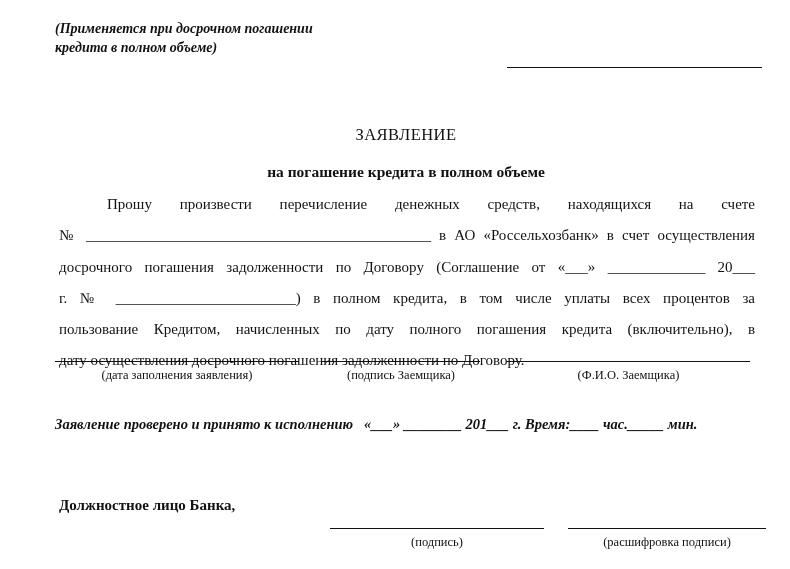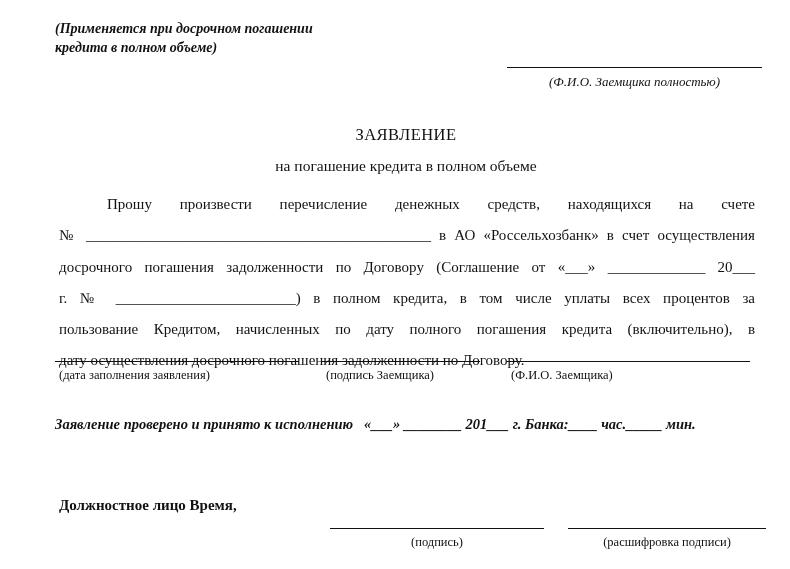--- a/index.html
+++ b/index.html
@@ -42,23 +42,23 @@
     left: 43px; top: 109px;
     width: 710px;
     text-align: center;
   }
   .title-main {
     font-size: 16.5px;
     font-weight: normal;
     letter-spacing: 0.5px;
   }
   .title-sub {
-    margin-top: 4px;
+    margin-top: 10px;
     font-size: 15.5px;
-    font-weight: normal;
+    font-weight: bold;
   }
   .body-par {
     position: absolute;
     left: 43px; top: 177px;
     width: 712px;
     font-size: 15px;
     line-height: 23.3px;
   }
   .jline {
     text-align: justify;
@@ -70,20 +70,21 @@
   .sig-block { position: absolute; top: 331px; }
   .sig-a { left: 43px;  width: 252px; }
   .sig-b { left: 310px; width: 166px; }
   .sig-c { left: 495px; width: 251px; }
   .sig-line {
     height: 19px;
     border-bottom: 1.5px solid #121212;
   }
   .sig-caption {
     margin-top: 2px;
+    text-align: center;
     font-size: 12.5px;
   }
   .accepted-line {
     position: absolute;
     left: 43px; top: 404px;
     width: 712px;
     font-size: 14.5px;
     font-weight: bold;
     font-style: italic;
     white-space: pre-wrap;
@@ -111,21 +112,20 @@
 </style>
 </head>
 <body>
 
 <div class="page">
 
   <div class="note-top">(Применяется при досрочном погашении кредита в полном объеме)</div>
 
   <div class="fio-block">
     <div class="fio-line"></div>
-    <div class="fio-caption">(Ф.И.О. Заемщика полностью)</div>
   </div>
 
   <div class="title-block">
     <div class="title-main">ЗАЯВЛЕНИЕ</div>
     <div class="title-sub">на погашение кредита в полном объеме</div>
   </div>
 
   <div class="body-par">
     <div class="jline jline-first">Прошу произвести перечисление денежных средств, находящихся на счете</div>
     <div class="jline">№ ______________________________________________ в АО «Россельхозбанк» в счет осуществления</div>
@@ -143,24 +143,24 @@
   <div class="sig-block sig-c">
     <div class="sig-line"></div>
     <div class="sig-caption">(Ф.И.О. Заемщика)</div>
   </div>
 
   <div class="sig-block sig-b">
     <div class="sig-line"></div>
     <div class="sig-caption">(подпись Заемщика)</div>
   </div>
 
-  <div class="accepted-line">Заявление проверено и принято к исполнению   «___» ________ 201___ г. Банка:____ час._____ мин.</div>
+  <div class="accepted-line">Заявление проверено и принято к исполнению   «___» ________ 201___ г. Время:____ час._____ мин.</div>
 
   <div class="official-label">
-    <div>Должностное лицо Время,</div>
+    <div>Должностное лицо Банка,</div>
   </div>
 
   <div class="off-sig off-sig-2">
     <div class="off-sig-line"></div>
     <div class="off-sig-caption">(расшифровка подписи)</div>
   </div>
 
   <div class="off-sig off-sig-1">
     <div class="off-sig-line"></div>
     <div class="off-sig-caption">(подпись)</div>

